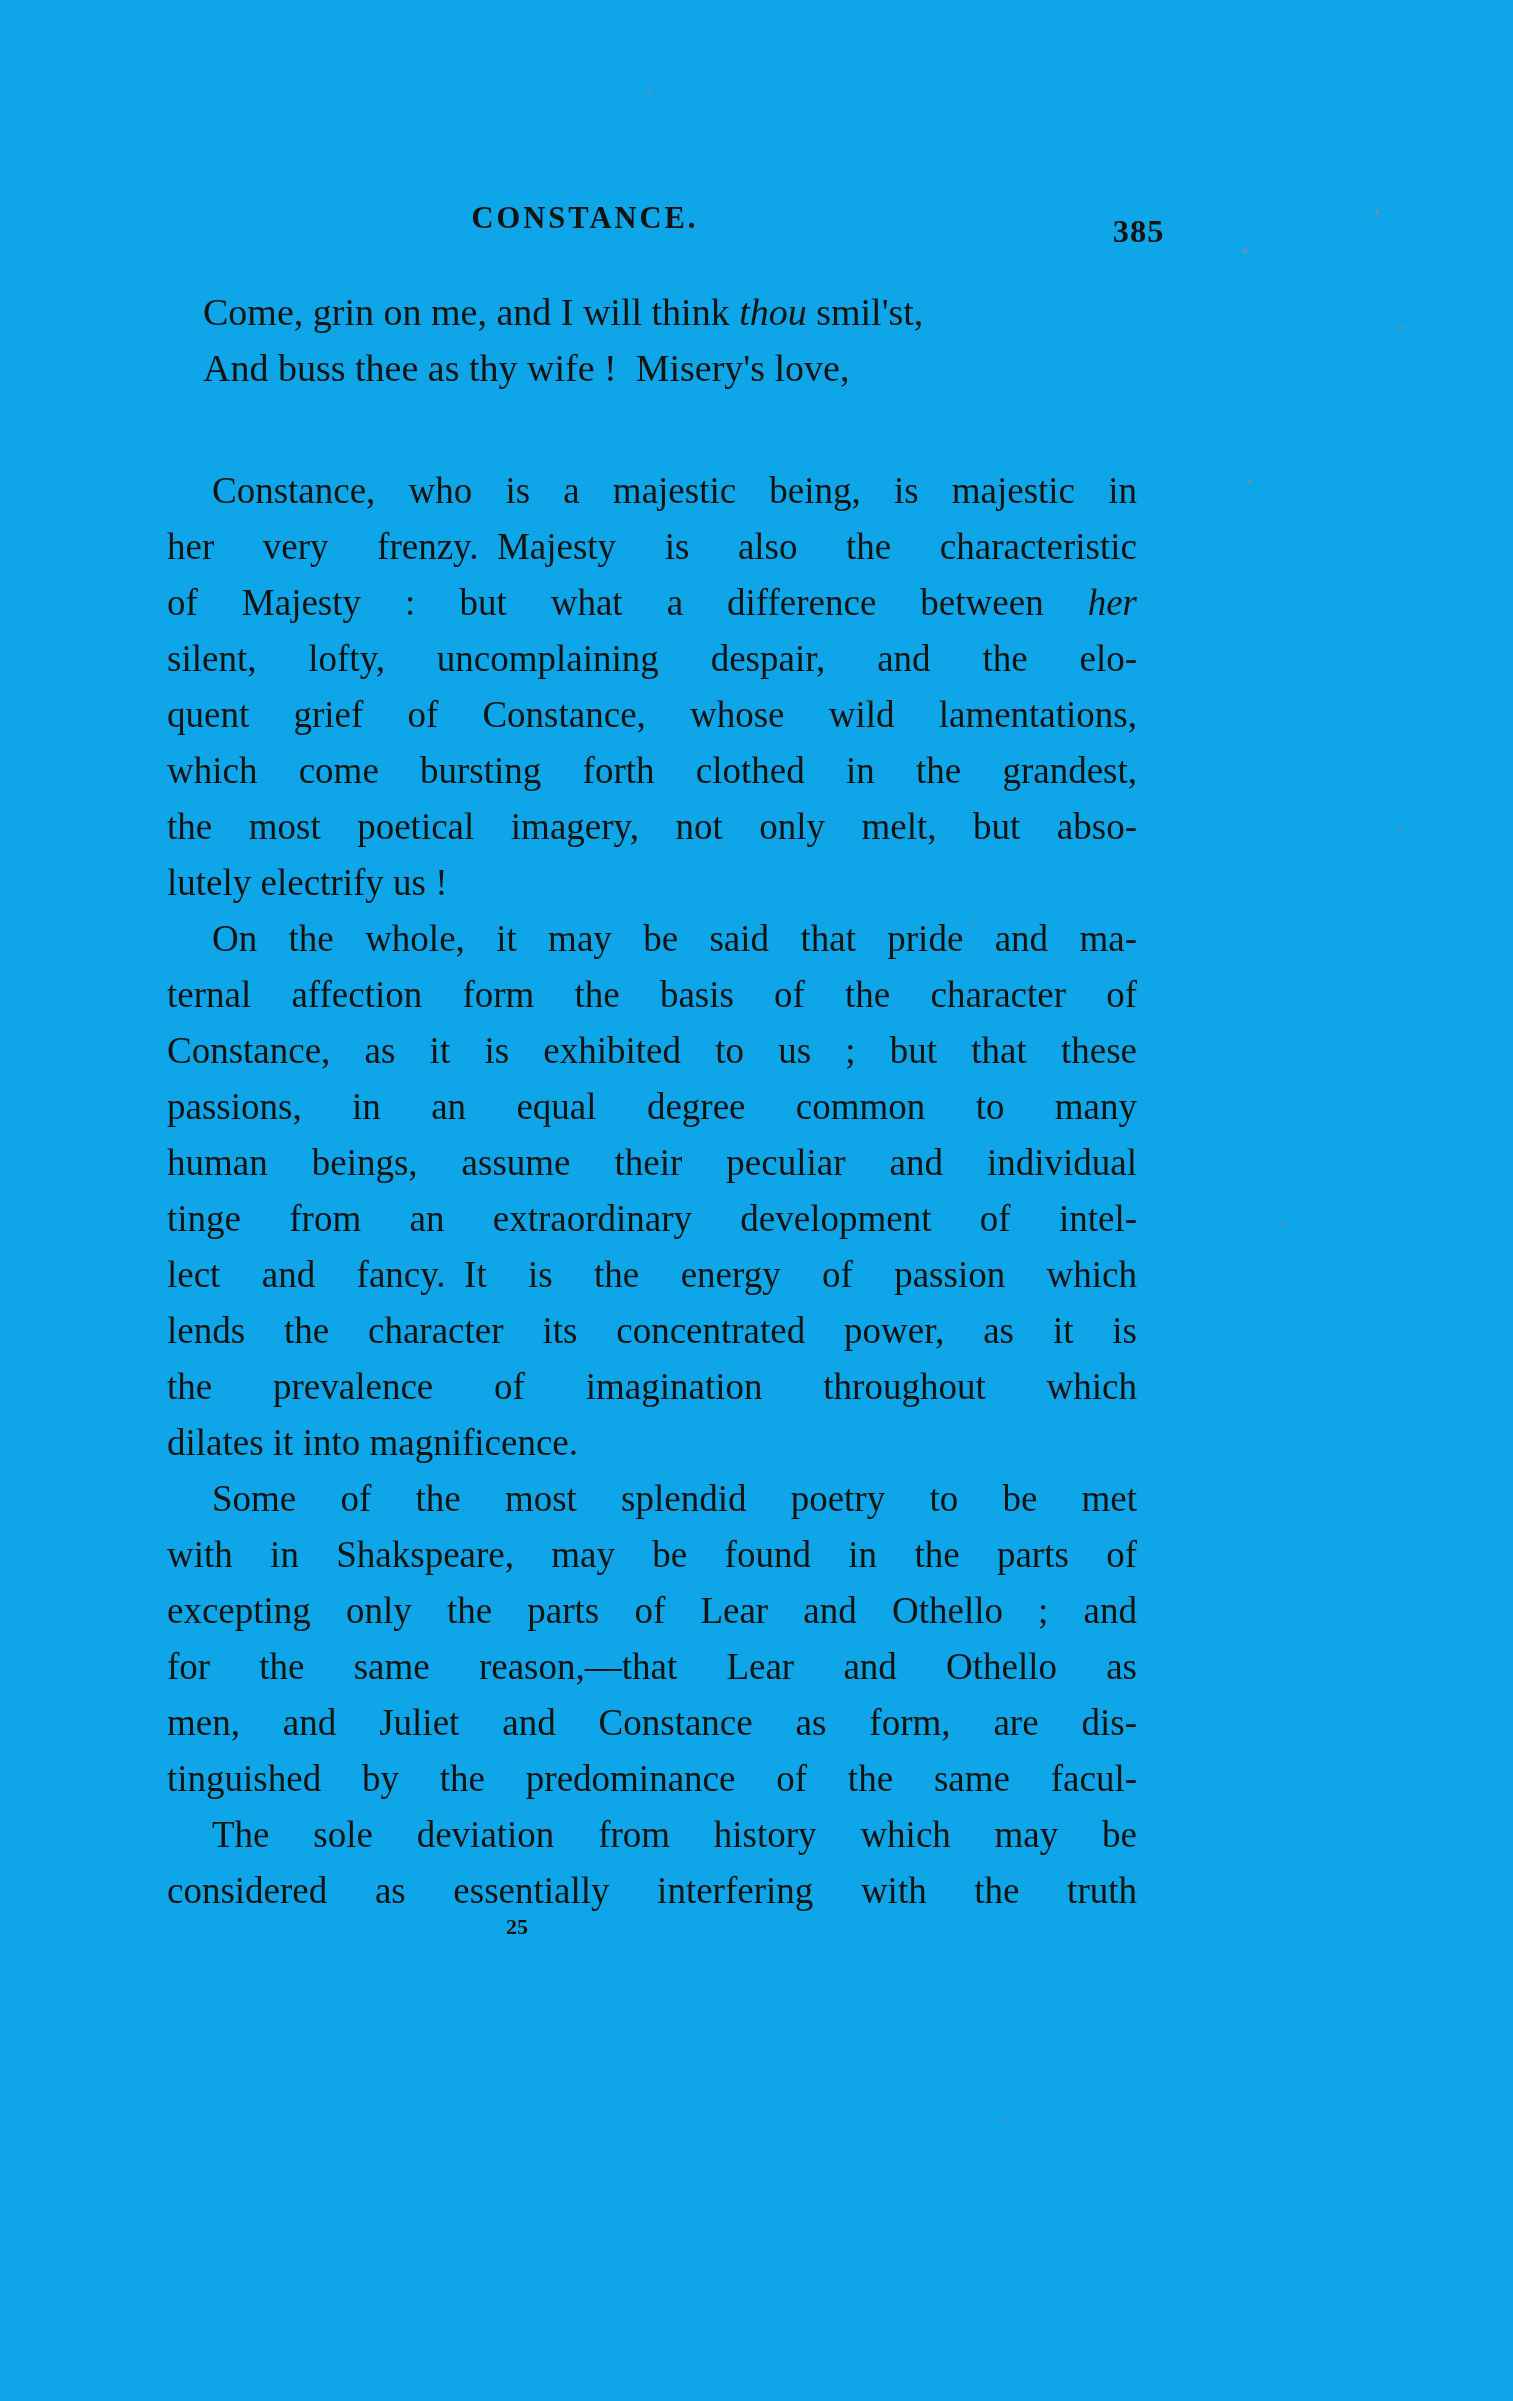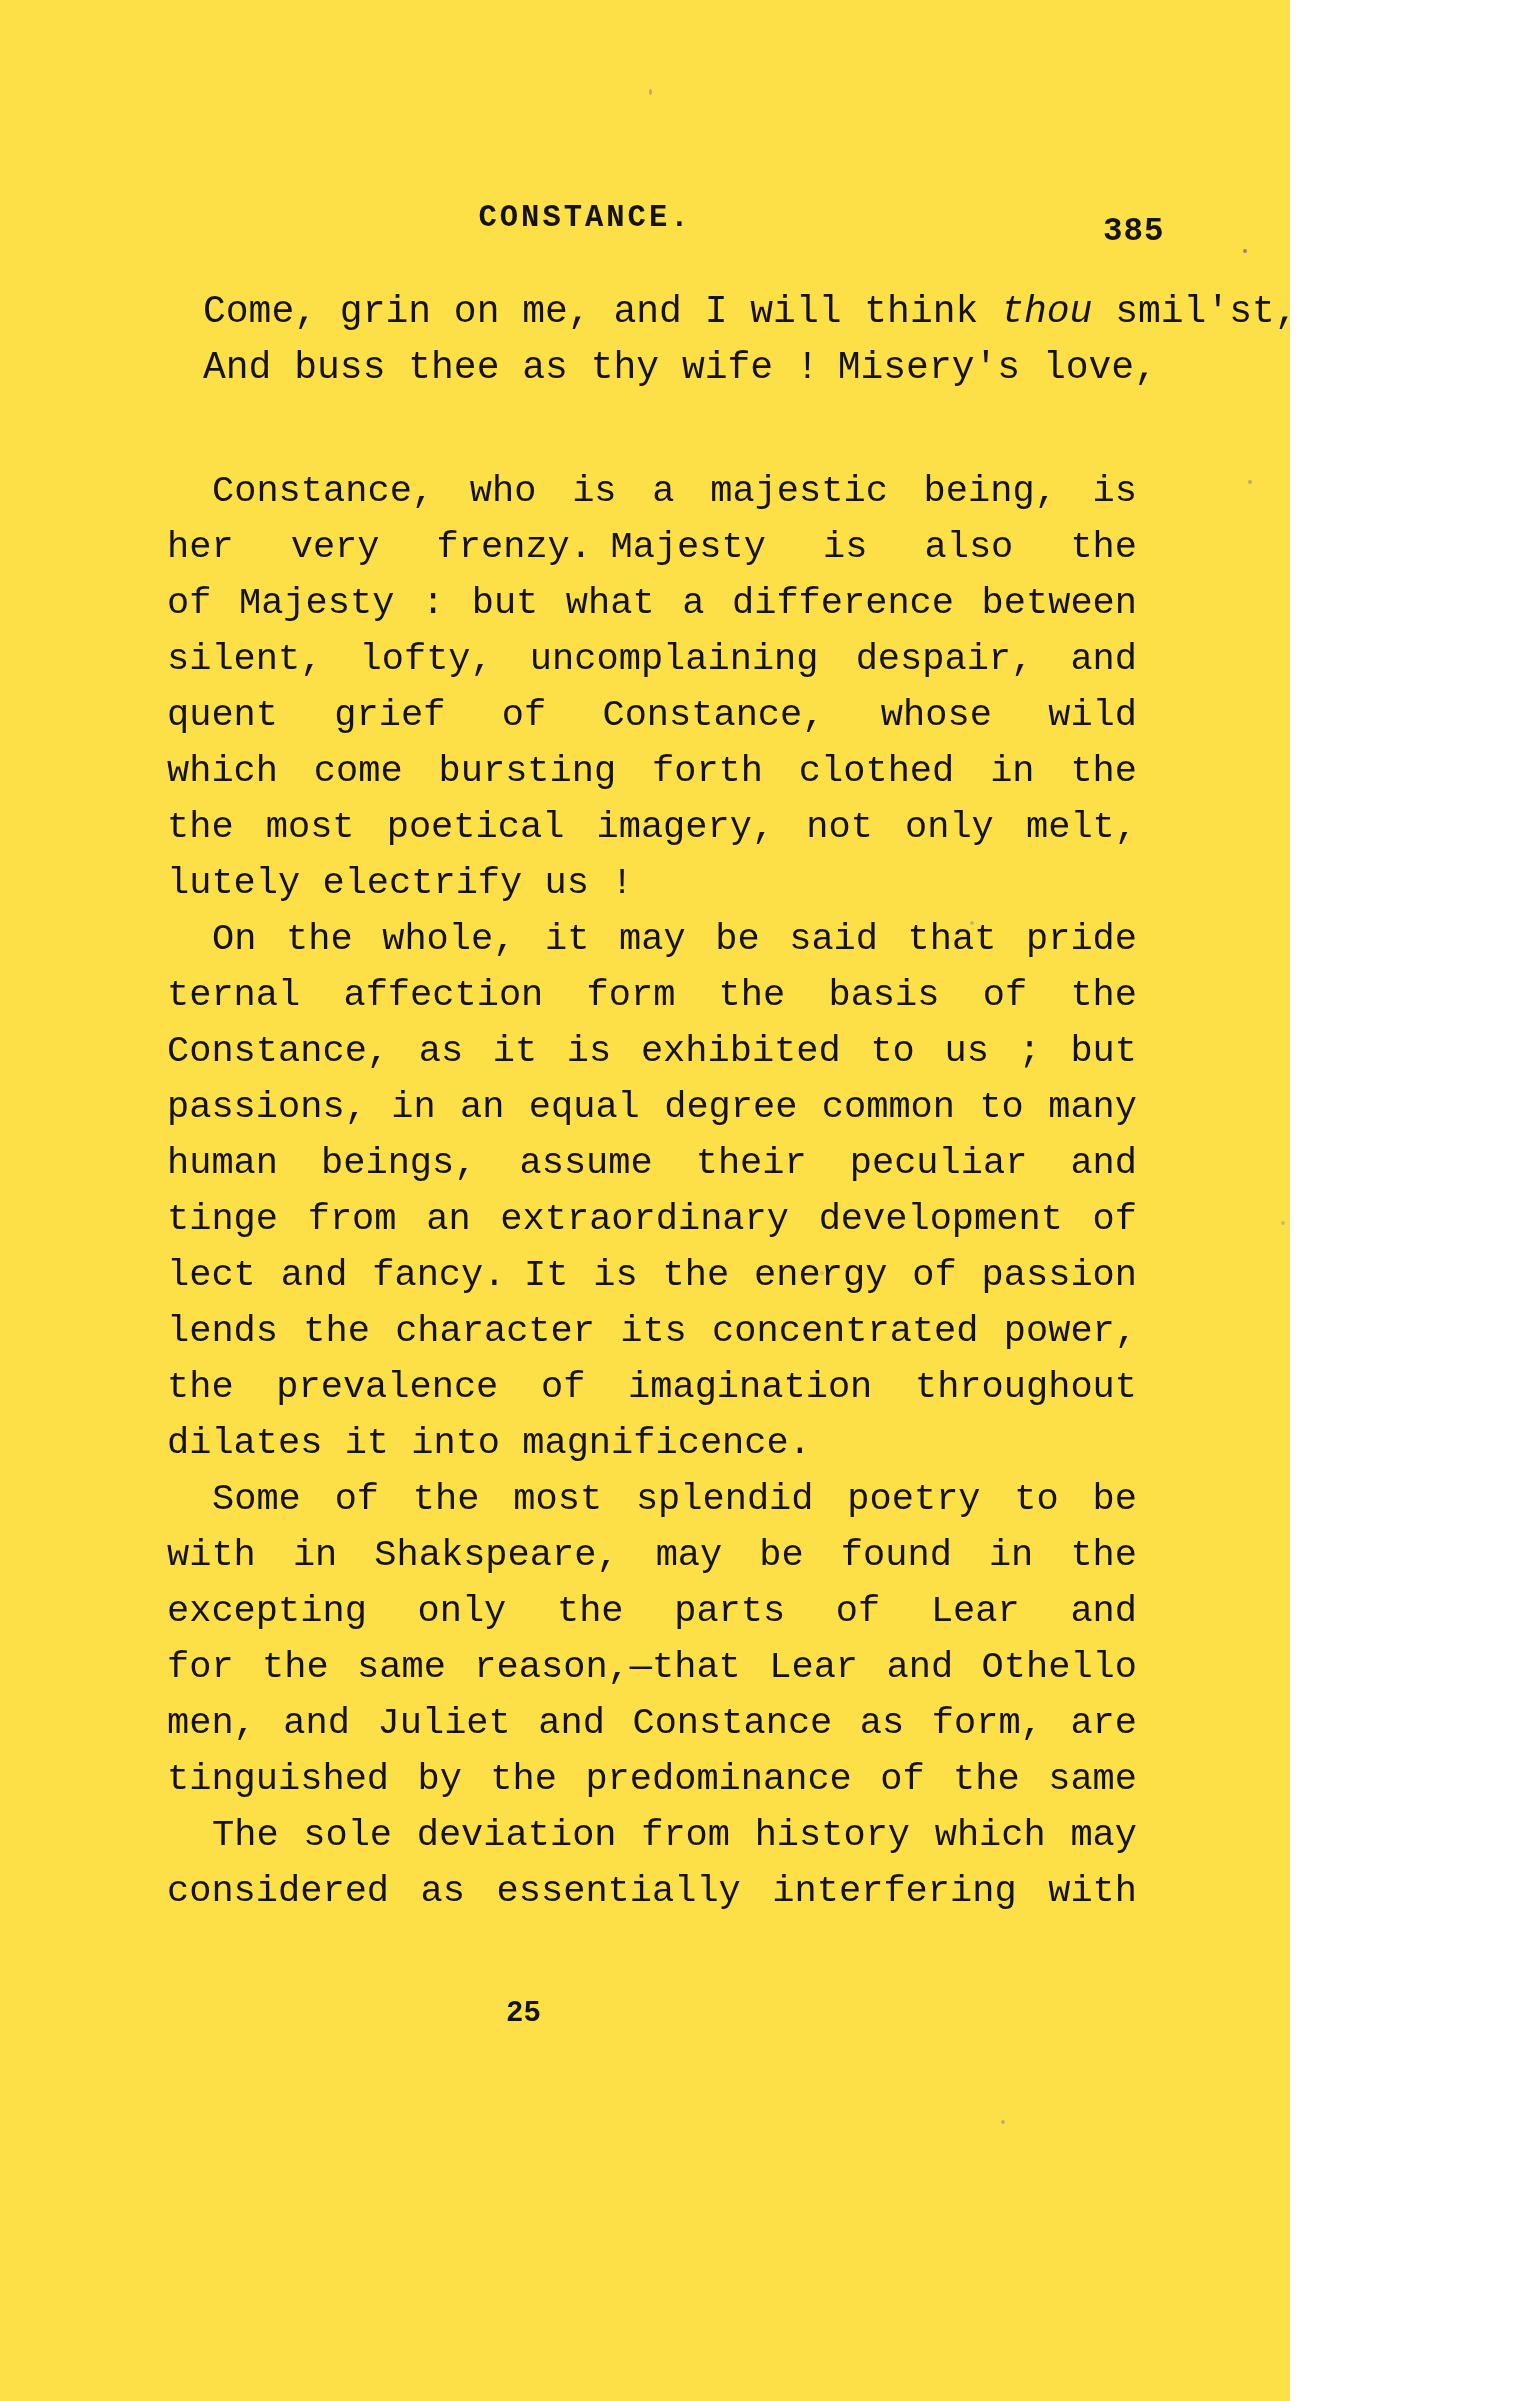--- a/index.html
+++ b/index.html
@@ -2,25 +2,25 @@
 <html><head>
 <meta charset="utf-8">
 <style>
   html, body {
     margin: 0;
     padding: 0;
     background: #ffffff;
   }
   .page {
     position: relative;
-    width: 1290px;
+    width: 1513px;
     height: 2402px;
-    background: #fde047;
+    background: #0ea5e9;
     overflow: hidden;
-    font-family: Liberation Mono, monospace;
+    font-family: Liberation Serif, serif;
     color: #151310;
   }
   
   .running-head {
     position: absolute;
     top: 201px;
     left: 167px;
     width: 970px;
     height: 47px;
   }
@@ -77,23 +77,23 @@
     display: inline-block;
     width: 100%;
   }
   .body-text .tline.indent {
     text-indent: 45px;
   }
   em { font-style: italic; }
   
   .signature {
     position: absolute;
-    top: 1997px;
+    top: 1914px;
     left: 506px;
-    font-size: 29px;
+    font-size: 22px;
     font-weight: 700;
   }
   
   .speck {
     position: absolute;
     border-radius: 50%;
     background: #8a8a8a;
   }
   .speck.s1 { left: 1375px; top: 211px; width: 3.9px; height: 3.9px; }
   .speck.s2 { left: 1243px; top: 249px; width: 3.9px; height: 3.9px; }

